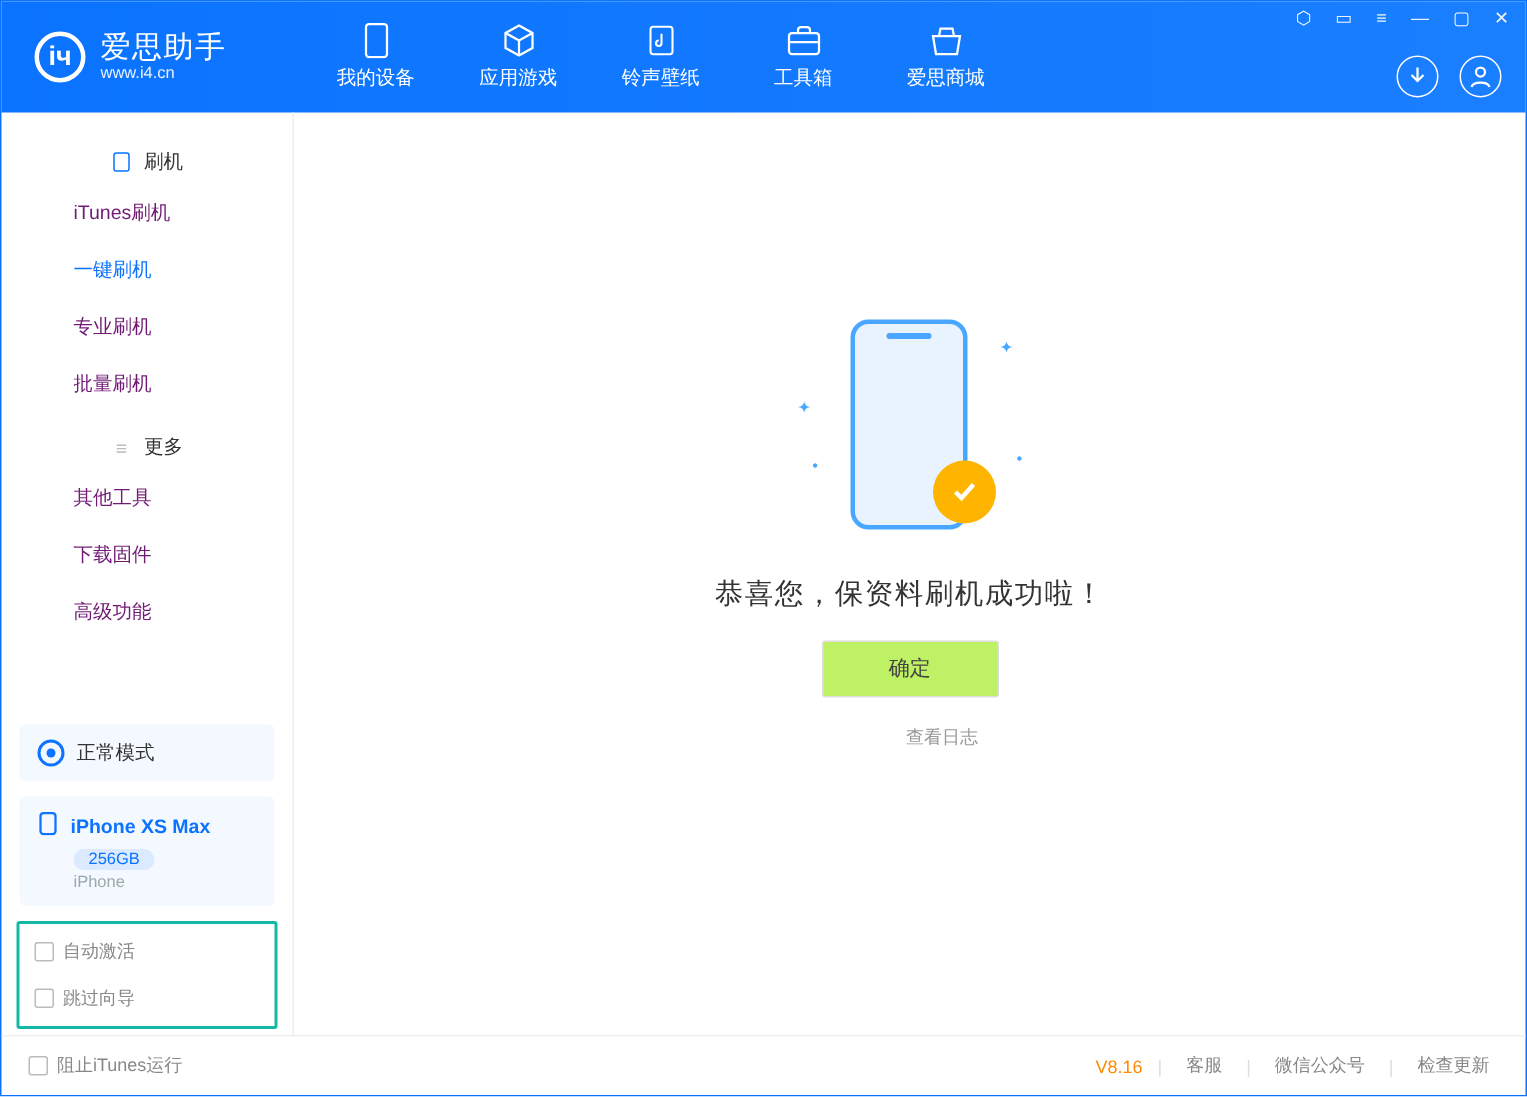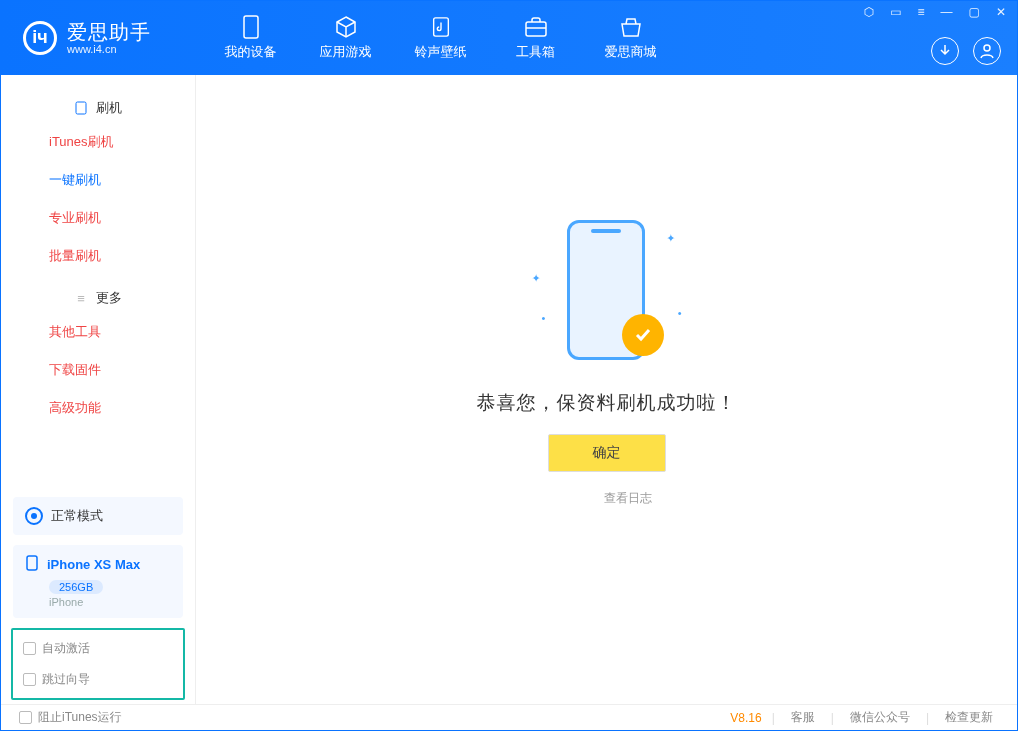--- a/index.html
+++ b/index.html
@@ -23,21 +23,21 @@
 .header-right { position:absolute; right:16px; bottom:10px; display:flex; gap:14px; }
 .header-right .circ-btn { width:28px; height:28px; border:1.5px solid #fff; border-radius:50%; display:flex; align-items:center; justify-content:center; cursor:pointer; }
 
 
 .body { flex:1; display:flex; min-height:0; }
 .sidebar { width:195px; border-right:1px solid #eee; display:flex; flex-direction:column; padding-top:18px; position:relative; }
 .sb-sect { margin-bottom:8px; }
 .sb-head { display:flex; align-items:center; gap:8px; padding:6px 20px; font-size:13px; color:#333;justify-content:center; }
 .sb-head .sb-ico { width:14px; height:14px; display:inline-flex; align-items:center; justify-content:center; }
 .sb-list { display:flex; flex-direction:column; }
-.sb-item { padding:10px 20px 10px 48px; font-size:13px; color:#ef4444; cursor:pointer; }
+.sb-item { padding:10px 20px 10px 48px; font-size:13px; color:#701a75; cursor:pointer; }
 .sb-item.active { color:#0a73ff; }
 .sb-bottom { margin-top:auto; padding:0 12px 4px; }
 .mode-card { background:#f4f8ff; border-radius:4px; padding:10px 12px; display:flex; align-items:flex-start; gap:8px; font-size:13px; color:#333; margin-bottom:10px; }
 .mode-card .dot { width:18px; height:18px; border-radius:50%; border:2px solid #0a73ff; display:flex; align-items:center; justify-content:center; position:relative; }
 .mode-card .dot::after{content:""; width:6px;height:6px;background:#0a73ff;border-radius:50%;}
 .dev-card { background:#f4f8ff; border-radius:4px; padding:10px 12px; font-size:13px; color:#0a73ff; }
 .dev-card .dname { font-weight:600; display:flex; align-items:center; gap:8px; }
 .dev-card .chip { display:inline-block; background:#dceaff; color:#0a73ff; border-radius:10px; padding:1px 10px; font-size:11px; margin:6px 0 2px 24px;}
 .dev-card .sub { color:#9aa; font-size:11px; margin-left:24px;}
 .check-row { border:2px solid #14b8a6; border-radius:2px; padding:10px 10px; display:flex; gap:14px; margin:10px -2px 0 -2px;flex-direction:column; }
@@ -46,24 +46,24 @@
 
 .main { flex:1; display:flex; flex-direction:column; align-items:center; justify-content:center; gap:18px; padding-bottom:60px; }
 .illus { width:150px; height:160px; position:relative; }
 .phone { position:absolute; left:35px; top:8px; width:78px; height:140px; border:3px solid #4aa7ff; border-radius:12px; background:#e9f3ff; }
 .phone::before{content:"";position:absolute;top:6px;left:50%;transform:translateX(-50%);width:30px;height:4px;border-radius:3px;background:#4aa7ff;}
 .badge { position:absolute; right:18px; bottom:16px; width:42px; height:42px; background:#ffb400; border-radius:50%; display:flex; align-items:center; justify-content:center; }
 .badge svg { stroke:#fff; stroke-width:3; fill:none; }
 .spark { position:absolute; font-size:11px; color:#4aa7ff; }
 .s1{left:0;top:60px}.s2{left:10px;top:100px}.s3{right:6px;top:20px}.s4{right:0;top:95px}
 .msg { font-size:19px; color:#333; letter-spacing:1px; }
-.ok-btn { border:1px solid #ddd; background:#fde047; padding:9px 44px; font-size:14px; color:#444; cursor:pointer; border-radius:2px; }
+.ok-btn { border:1px solid #ddd; background:#bef264; padding:9px 44px; font-size:14px; color:#444; cursor:pointer; border-radius:2px; }
 .log-link { font-size:12px; color:#999; cursor:pointer;margin-left:43px; }
 
-.footer { height:26px; border-top:1px solid #eee; display:flex; align-items:center; padding:0 18px; font-size:12px; color:#888; gap:10px; }
+.footer { height:40px; border-top:1px solid #eee; display:flex; align-items:center; padding:0 18px; font-size:12px; color:#888; gap:10px; }
 .footer .spacer{flex:1}
 .footer .ver{color:#ff8a00;}
 .footer .flnk{color:#888; cursor:pointer; padding:0 6px;}
 .footer .sep{color:#ddd;}
 </style>
 </head>
 <body>
 
 <div class="window">
 

